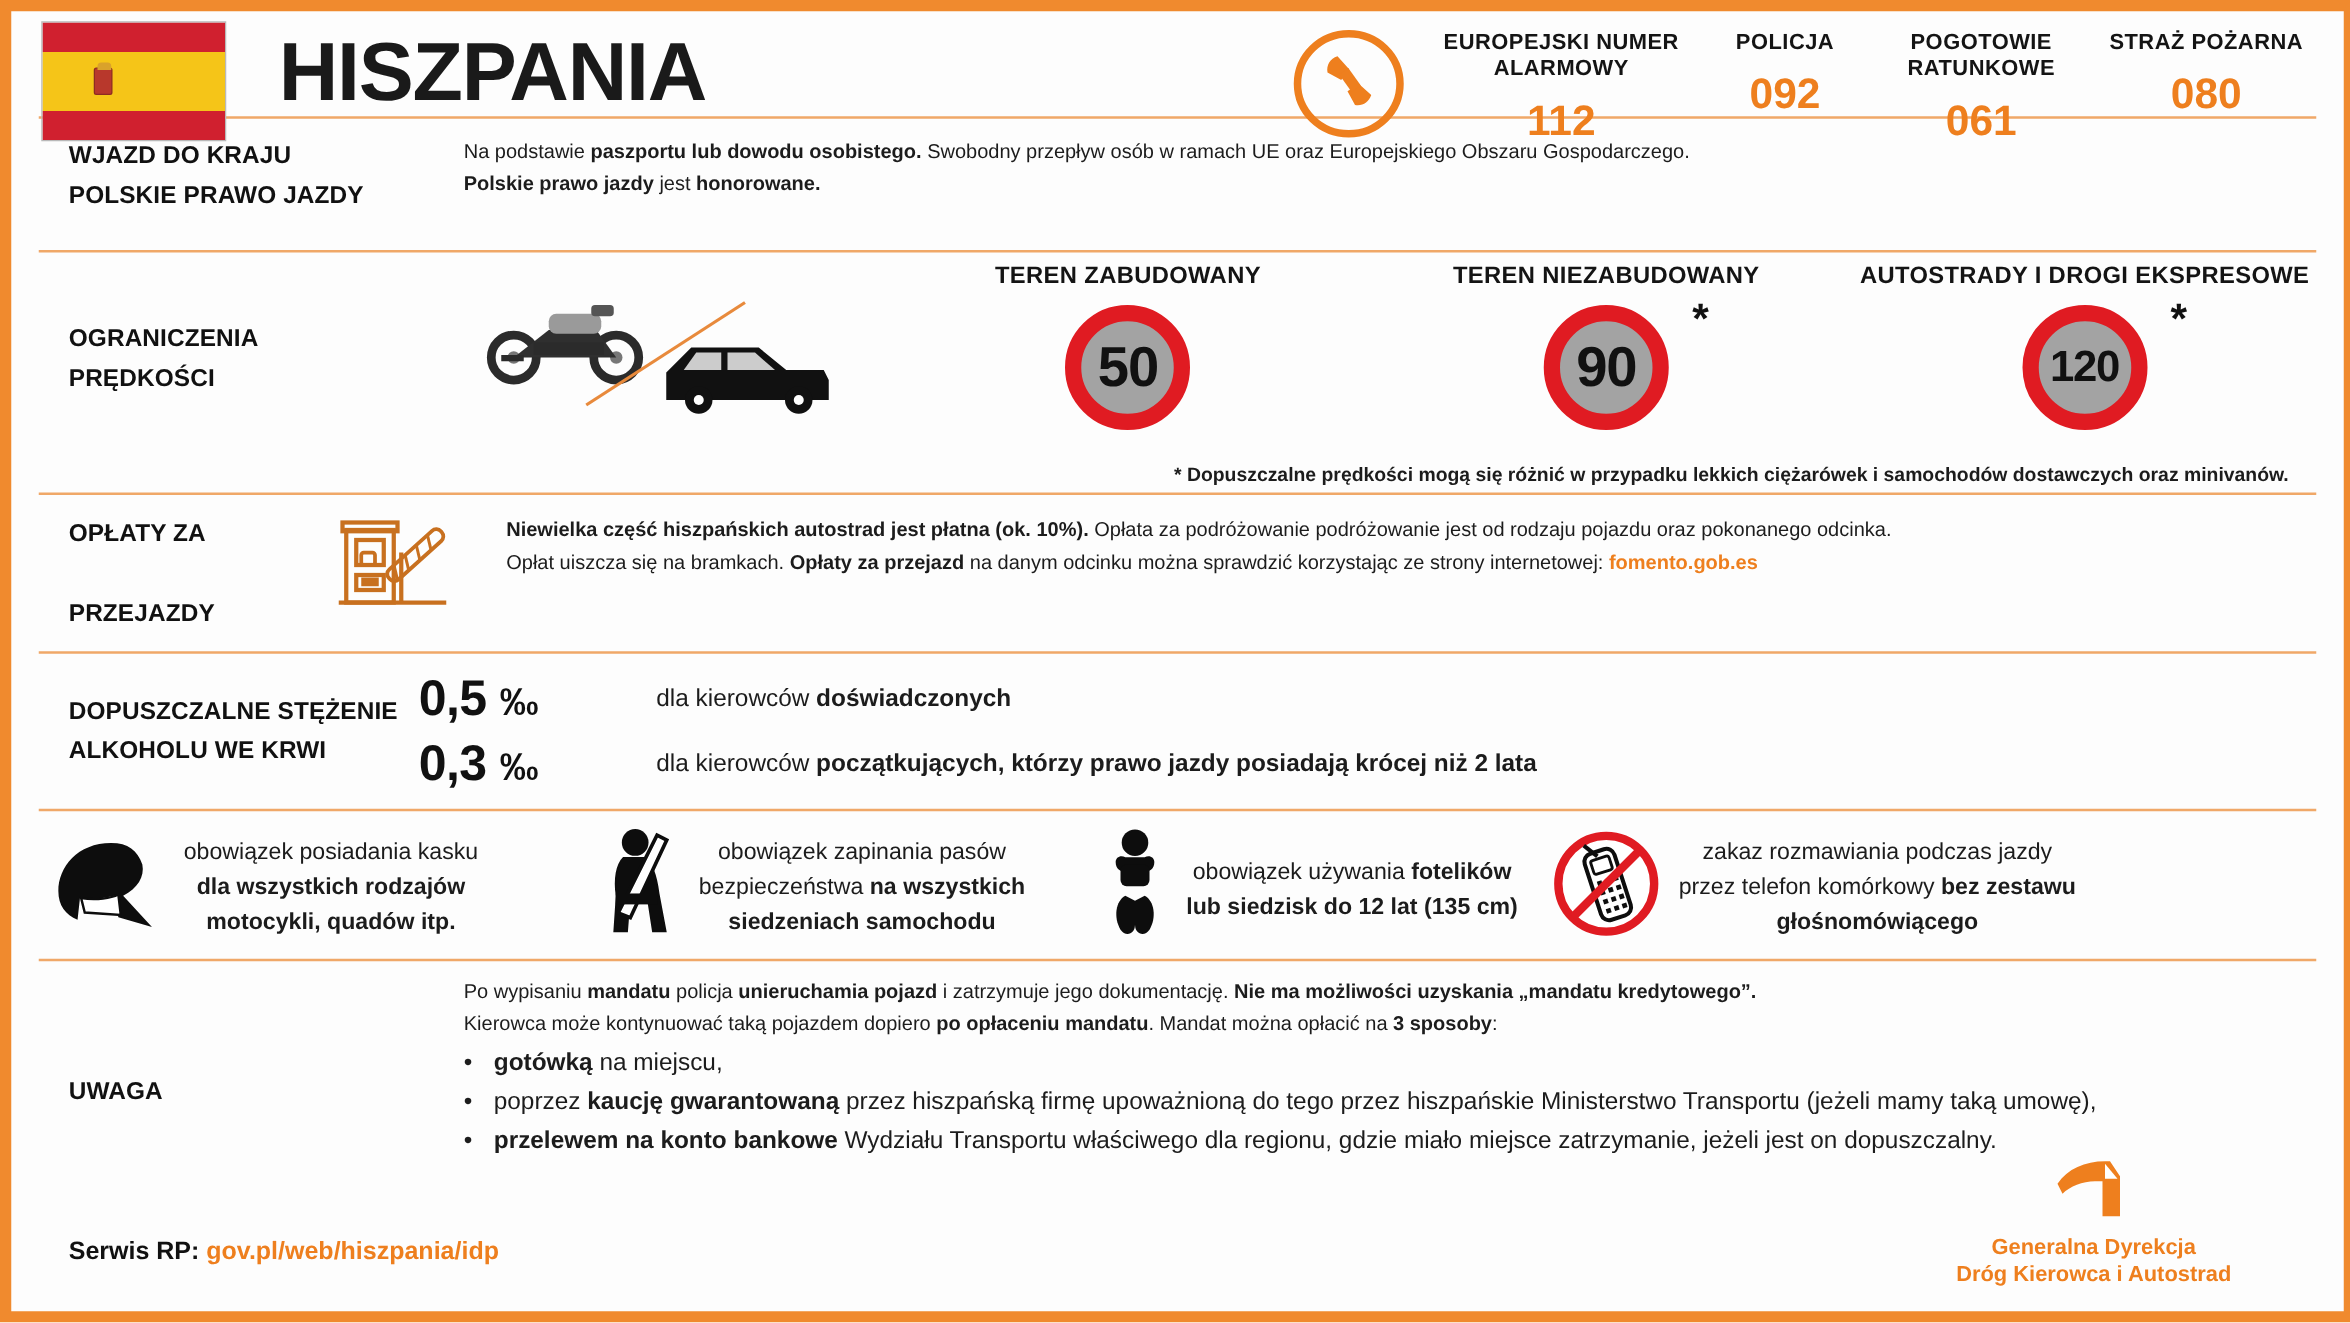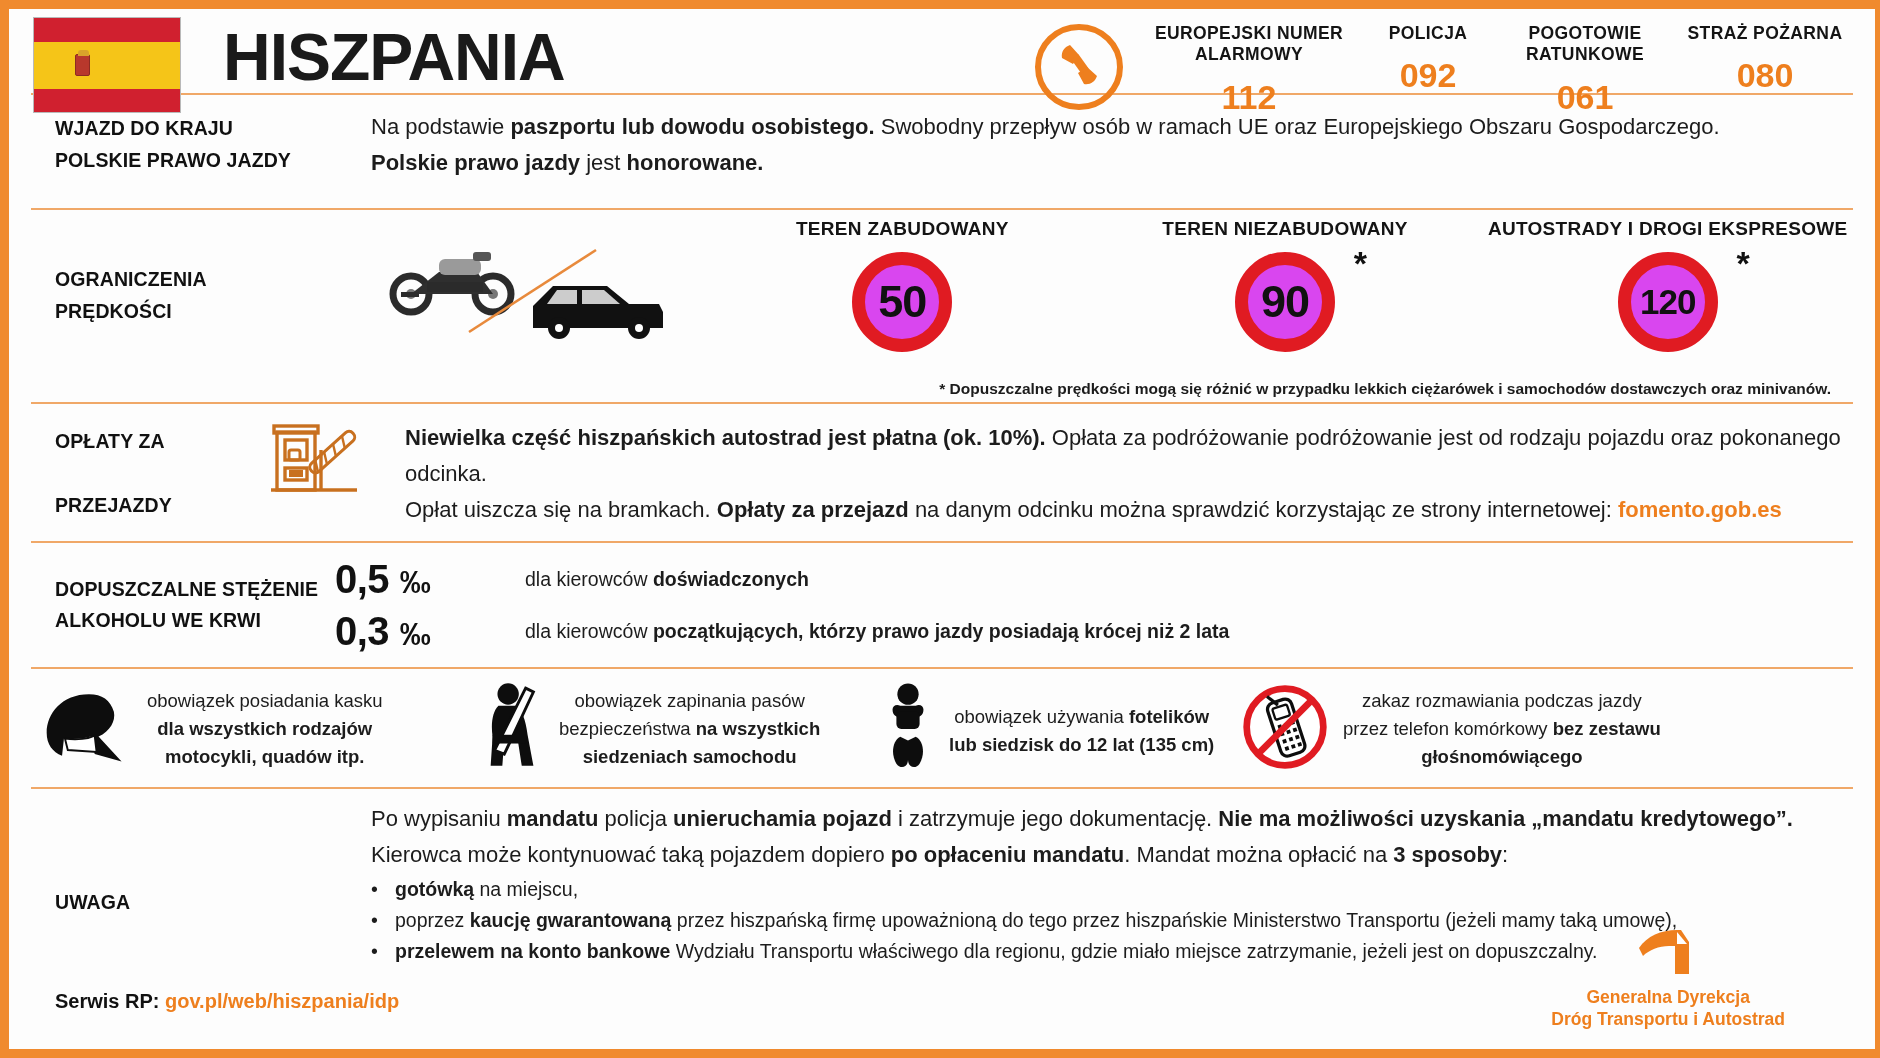--- a/index.html
+++ b/index.html
@@ -64,36 +64,36 @@
   .rule { height: 2px; background: #F0A868; margin: 0 6px; }
 
   
   .row { display: flex; padding: 10px 0 10px 0; }
   .rowlabel {
     width: 346px; flex: none; padding-left: 30px;
     font-size: 19.5px; font-weight: 700; color: #111; line-height: 1.62;
     letter-spacing: 0.1px; display: flex; flex-direction: column; justify-content: center;
   }
   .rowbody { flex: 1; }
-  .ptext { font-size: 22px; color: #1c1c1c; line-height: 1.62; }
+  .ptext { font-size: 16px; color: #1c1c1c; line-height: 1.62; }
   .ptext b { font-weight: 700; }
   .orange { color: #EE7F1E; font-weight: 700; }
 
   
   .speedwrap { display: flex; align-items: flex-start; height: 160px; }
   .vehicles { width: 330px; flex: none; position: relative; margin-left: 10px; }
   .speedcols { flex: 1; display: flex; }
   .speedcol { flex: 1; text-align: center; }
   .speedcol .cap {
     font-size: 19px; font-weight: 700; color: #141414; letter-spacing: 0.3px;
   }
   .signbox { position: relative; display: inline-block; margin-top: 12px; }
   .sign {
     width: 100px; height: 100px; border-radius: 50%;
-    border: 13px solid #E01B22; background: #d946ef;
+    border: 13px solid #E01B22; background: #a3a3a3;
     display: flex; align-items: center; justify-content: center;
     font-size: 45px; font-weight: 700; color: #111; letter-spacing: -1px;
   }
   .sign.wide { font-size: 35px; }
   .star {
     position: absolute; right: -32px; top: -6px;
     font-size: 34px; font-weight: 700; color: #111; line-height: 1;
   }
   .footnote {
     text-align: right; font-size: 15.5px; color: #1c1c1c;
@@ -443,18 +443,18 @@
   <div class="footer">
     <div class="serwis">
       <span>Serwis RP: </span><span class="url">gov.pl/web/hiszpania/idp</span>
     </div>
     <div class="gddkia">
       <svg viewBox="0 0 70 52" width="70" height="52">
         <path d="M6 22 C14 10 28 4 44 4 L48 4 L56 16 L56 48 L42 48 L42 20 L36 20 C26 20 16 24 10 30 Z" fill="#EE7F1E"></path>
         <path d="M44 6 L54 18 L44 18 Z" fill="#fff"></path>
       </svg>
       <div class="gtext">Generalna Dyrekcja
-Dróg Transportu i Autostrad</div>
+Dróg Kierowca i Autostrad</div>
     </div>
   </div>
 
 </div>
 </div>
 
 </body></html>

